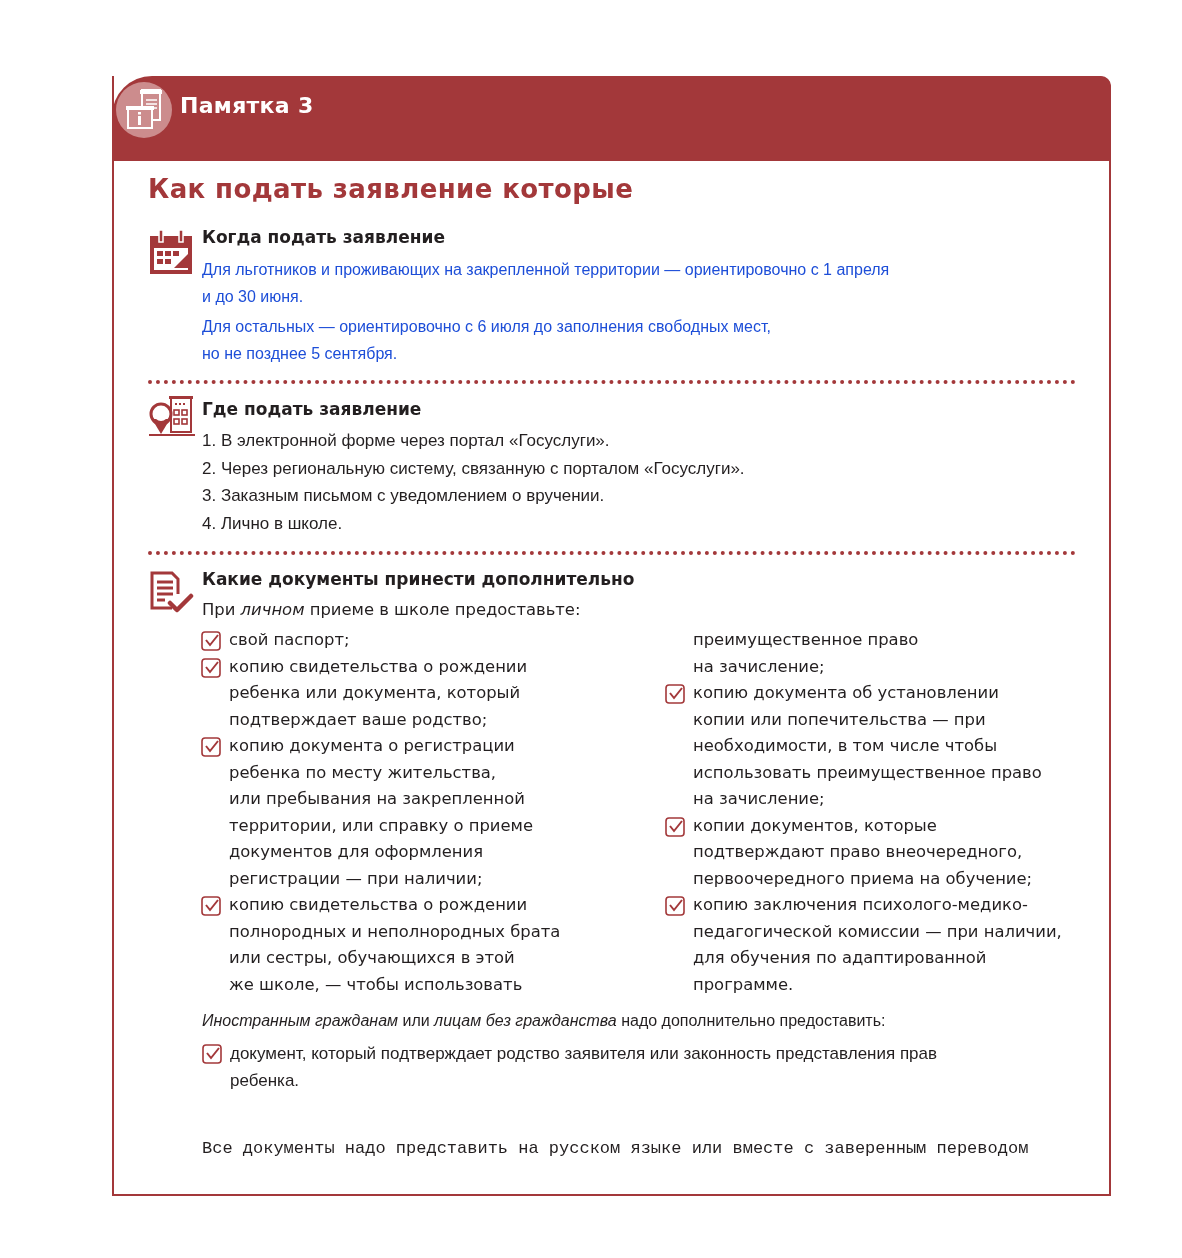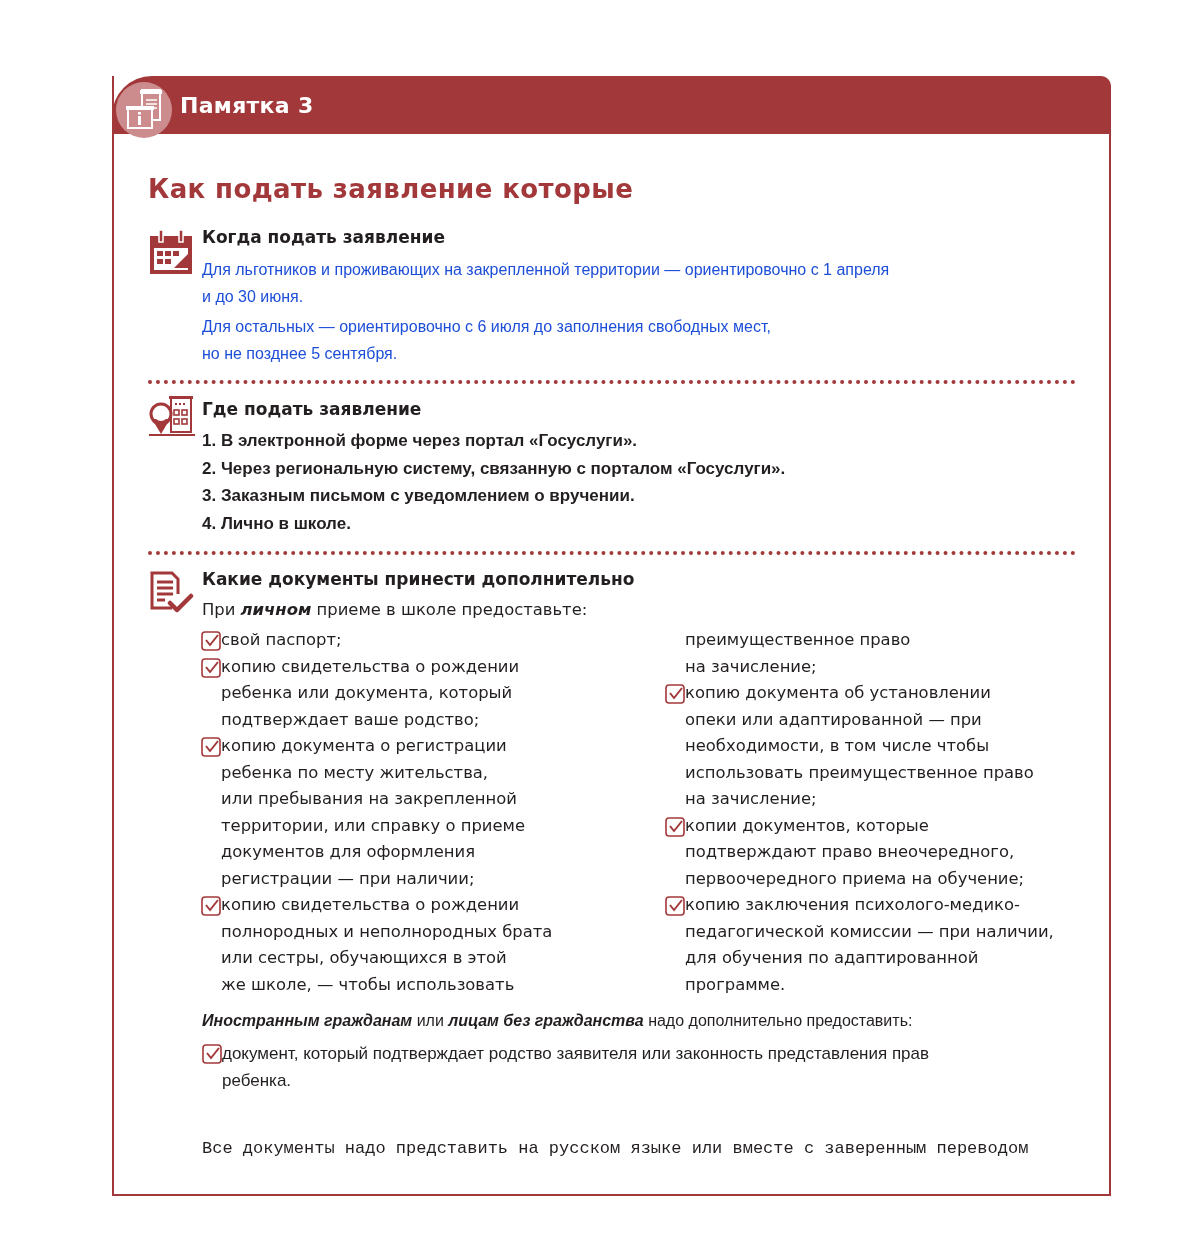--- a/index.html
+++ b/index.html
@@ -4,21 +4,21 @@
 <style>
   * { box-sizing: border-box; margin: 0; padding: 0; }
   html, body { width: 1182px; height: 1258px; background: #ffffff; }
   body { position: relative; font-family: "DejaVu Sans", sans-serif; color: #231f20; }
 
   .card {
     position: absolute; left: 112px; top: 76px; width: 999px; height: 1120px;
     border: 2px solid #a3383a; border-top: none; border-radius: 0 12px 0 0;
   }
   .card-header {
-    position: absolute; left: -2px; top: 0; width: 999px; height: 58px;
+    position: absolute; left: -2px; top: 0; width: 999px; height: 85px;
     background: #a3383a; border-radius: 40px 10px 0 0;
   }
   .header-badge {
     position: absolute; left: 4px; top: 6px; width: 56px; height: 56px;
     border-radius: 50%; background: #cc8c8d;
   }
   .header-badge svg { position: absolute; left: 8px; top: 6px; }
   .header-title {
     position: absolute; left: 68px; top: 17px; color: #fff;
     font-family: "DejaVu Sans", sans-serif; font-weight: bold; font-size: 22px;
@@ -40,31 +40,31 @@
   }
   .body-text p { margin: 0; }
   .gap { height: 4px; }
 
   .dotted {
     position: absolute; left: 148px; width: 928px; height: 0;
     border-top: 4px dotted #a3383a;
   }
 
   .num-list { position: absolute; left: 202px; font-size: 17px; line-height: 27.5px;
-    font-family: "Liberation Sans", sans-serif; font-weight: bold; }
+    font-family: "Liberation Sans", sans-serif; }
 
   .col { position: absolute; font-family: "DejaVu Sans", sans-serif; font-size: 16.4px; line-height: 26.5px; color: #231f20; }
-  .ck-item { position: relative; padding-left: 20px; }
+  .ck-item { position: relative; padding-left: 28px; }
   .ck-box {
     position: absolute; left: 0; top: 4px; width: 21px; height: 20px;
   }
   .ck-text { display: block; }
 
   .intro { position: absolute; left: 202px; top: 600px; font-size: 16.4px; }
-  .intro i, .foreign i { font-style: italic; font-weight: bold; }
+  .intro i, .foreign i { font-style: italic; }
 
   .foreign { position: absolute; left: 202px; top: 1008px; font-size: 16px;
     font-family: "Liberation Sans", sans-serif; line-height: 26px; }
   .foreign-list { position: absolute; left: 202px; top: 1040px; width: 870px;
     font-family: "Liberation Sans", sans-serif; font-size: 17px; line-height: 27px; }
   .foreign-list .ck-item { margin-bottom: 2px; }
   .final { position: absolute; left: 202px; top: 1135px; font-family: Liberation Mono, monospace;
     font-size: 17px; line-height: 27px; }
 </style>
 </head>
@@ -198,21 +198,21 @@
   <div class="ck-item">
     <span class="ck-text">преимущественное право</span>
     <span class="ck-text">на зачисление;</span>
   </div>
   <div class="ck-item">
     <svg class="ck-box" viewBox="0 0 21 20">
         <rect x="1" y="1" width="18" height="18" rx="3" fill="none" stroke="#a3383a" stroke-width="1.6"></rect>
         <path d="M5 9 L9 14 L17 4" fill="none" stroke="#a3383a" stroke-width="2"></path>
       </svg>
     <span class="ck-text">копию документа об установлении</span>
-    <span class="ck-text">опеки или адаптированной — при</span>
+    <span class="ck-text">копии или попечительства — при</span>
     <span class="ck-text">необходимости, в том числе чтобы</span>
     <span class="ck-text">использовать преимущественное право</span>
     <span class="ck-text">на зачисление;</span>
   </div>
   <div class="ck-item">
     <svg class="ck-box" viewBox="0 0 21 20">
         <rect x="1" y="1" width="18" height="18" rx="3" fill="none" stroke="#a3383a" stroke-width="1.6"></rect>
         <path d="M5 9 L9 14 L17 4" fill="none" stroke="#a3383a" stroke-width="2"></path>
       </svg>
     <span class="ck-text">копии документов, которые</span>

